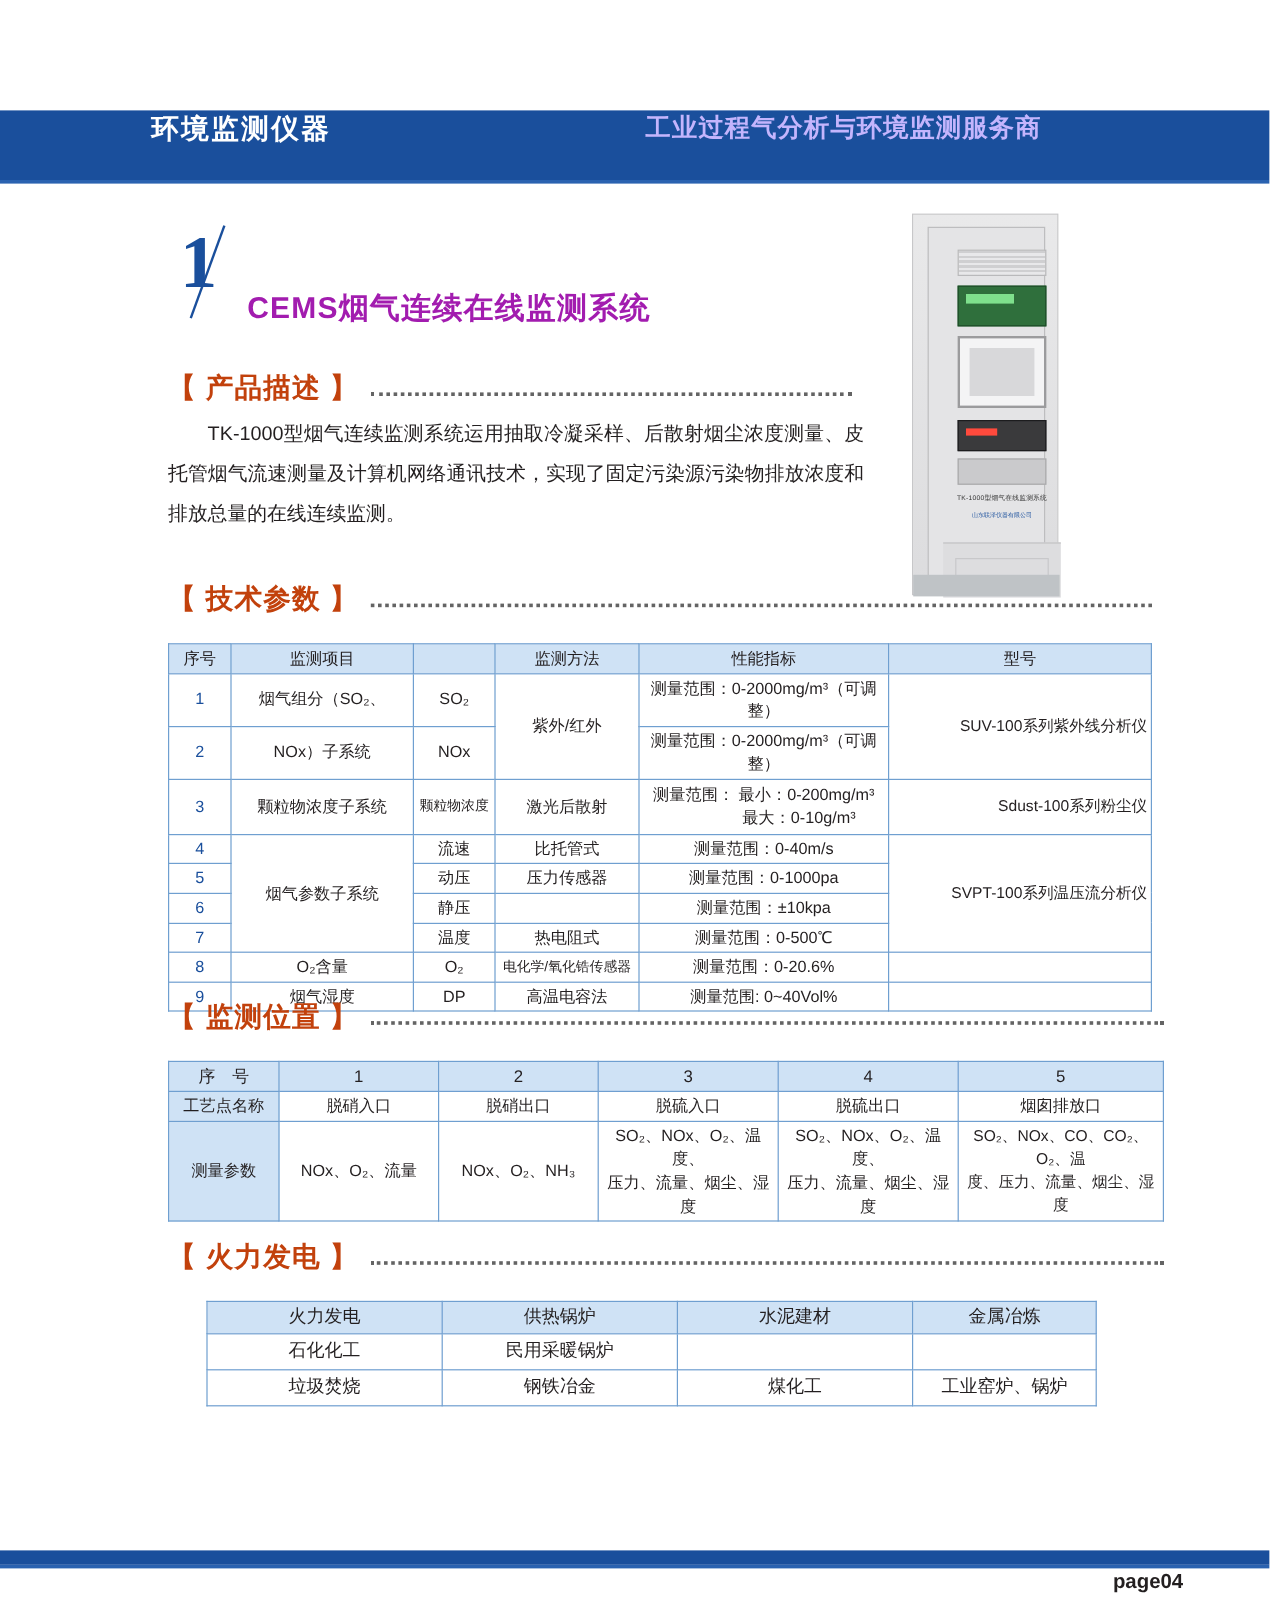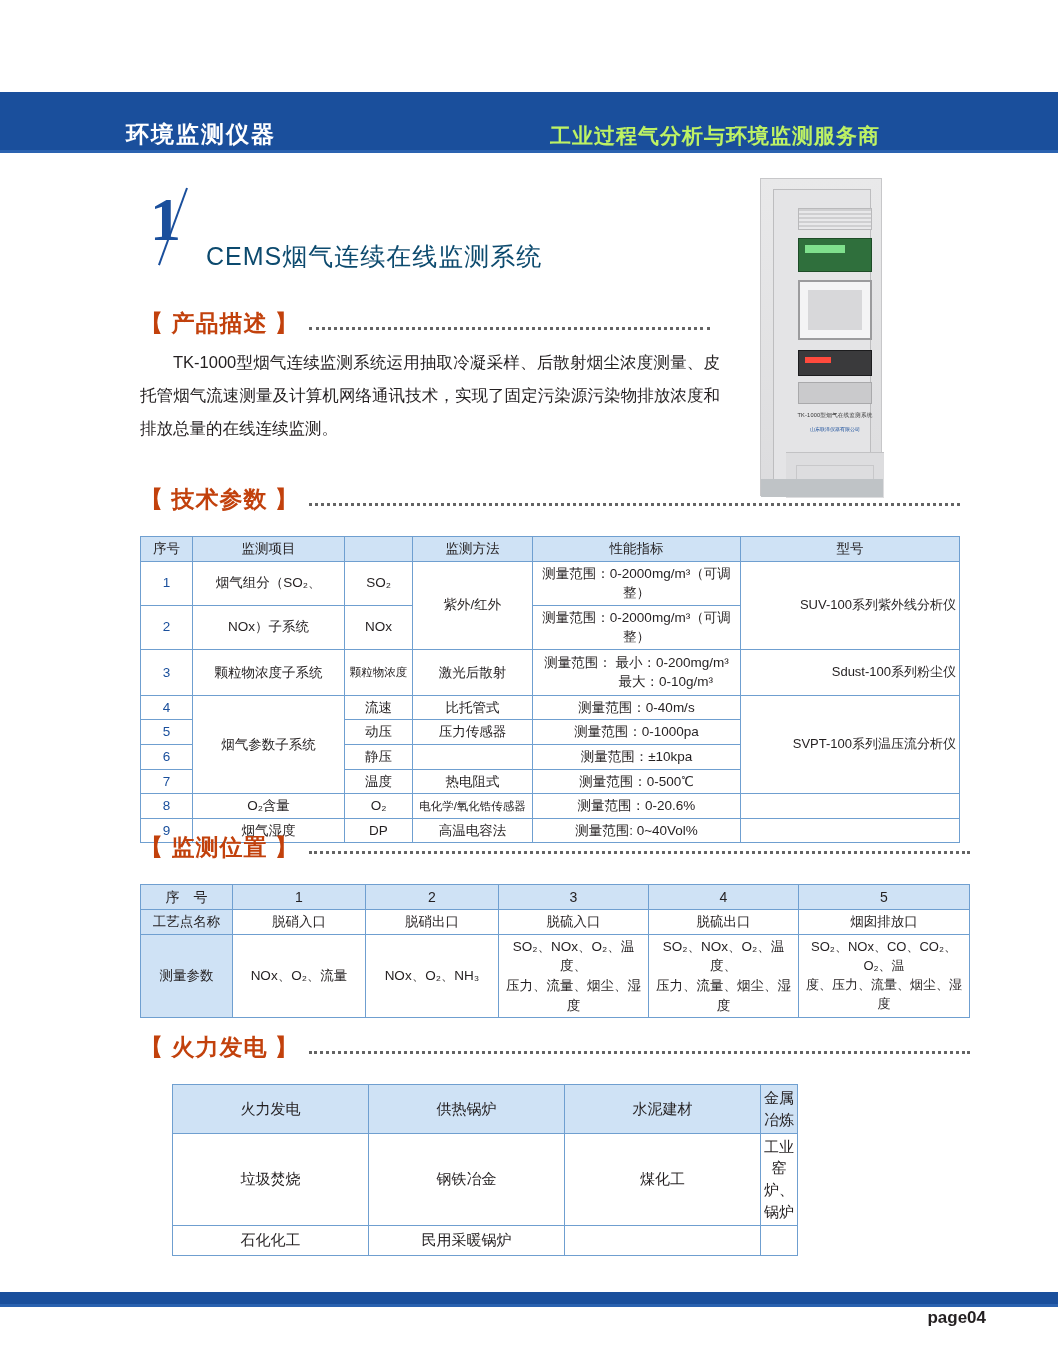--- a/index.html
+++ b/index.html
@@ -9,46 +9,46 @@
     background:#ffffff;
     font-family:"Liberation Sans", sans-serif;
     color:#231f20;
     position:relative;
     overflow:hidden;
   }
   
   .header-bar{
     position:absolute; left:0; top:92px; width:1058px; height:58px;
     background:#1a4f9c;
-    display:flex; align-items:flex-end;gap:12px;
+    display:flex; align-items:flex-start;
   }
   .header-bar .h-left{
     color:#ffffff; font-size:23px; font-weight:bold; letter-spacing:2px;
     margin-left:126px;
   }
   .header-bar .h-right{
-    color:#bef264; font-size:21px; font-weight:bold; letter-spacing:1px;
+    color:#c4b5fd; font-size:21px; font-weight:bold; letter-spacing:1px;
     margin-left:262px;
   }
   .header-rule{
     position:absolute; left:0; top:150px; width:1058px; height:3px; background:#2a62b0;
   }
   
   .num-one{
     position:absolute; left:150px; top:188px;
     font-size:62px; font-weight:bold; color:#1a4f9c; line-height:1;
     font-family:"Liberation Serif", serif;
   }
   .slash{
     position:absolute; left:186px; top:188px; width:2px; height:82px;
     background:#1a4f9c; transform:rotate(20deg); transform-origin:top center;
   }
   .main-title{
     position:absolute; left:206px; top:240px;
-    font-size:25px; font-weight:normal; color:#0c4a6e; letter-spacing:1px;
+    font-size:25px; font-weight:bold; color:#a21caf; letter-spacing:1px;
   }
   
   .sect{
     position:absolute; display:flex; align-items:center; width:830px;
   }
   .sect .lbl{
     color:#c2410c; font-size:23px; font-weight:bold; white-space:nowrap;
     letter-spacing:1px;
   }
   .sect .dots{
@@ -143,21 +143,21 @@
   
   #tbl-tech{ left:140px; top:536px; width:820px; }
   #tbl-tech td.num{ color:#1a4f9c; }
   #tbl-tech td.mdl{ font-size:13px;text-align:right; }
   
   #tbl-pos{ left:140px; top:884px; width:830px; }
   #tbl-pos th{ font-size:14px;margin-top:36px; }
   #tbl-pos td{ font-size:13.5px; }
   #tbl-pos td.lead{ background:#cfe2f5;margin-top:12px; }
   
-  #tbl-ind{ left:172px; top:1084px; width:626px; }
+  #tbl-ind{ left:172px; top:1084px; width:742px; }
   #tbl-ind th{ font-size:15px; }
   #tbl-ind td{ font-size:15px; height:30px; }
   
   .footer-bar{
     position:absolute; left:0; top:1292px; width:1058px; height:12px; background:#1a4f9c;
   }
   .footer-bar2{
     position:absolute; left:0; top:1304px; width:1058px; height:3px; background:#2a62b0;
   }
   .page-no{
@@ -332,29 +332,29 @@
 
 <table id="tbl-ind">
   <tbody>
       <tr>
     <th style="width:196px">火力发电</th>
     <th style="width:196px">供热锅炉</th>
     <th style="width:196px">水泥建材</th>
     <th>金属冶炼</th>
   </tr>
   <tr>
+    <td>石化化工</td>
+    <td>民用采暖锅炉</td>
+    <td></td>
+    <td></td>
+  </tr>
+  <tr>
     <td>垃圾焚烧</td>
     <td>钢铁冶金</td>
     <td>煤化工</td>
     <td>工业窑炉、锅炉</td>
   </tr>
-  <tr>
-    <td>石化化工</td>
-    <td>民用采暖锅炉</td>
-    <td></td>
-    <td></td>
-  </tr>
 </tbody>
   </table>
 
 <div class="footer-bar"></div>
 <div class="footer-bar2"></div>
 <div class="page-no">page04</div>
 
 </body></html>

